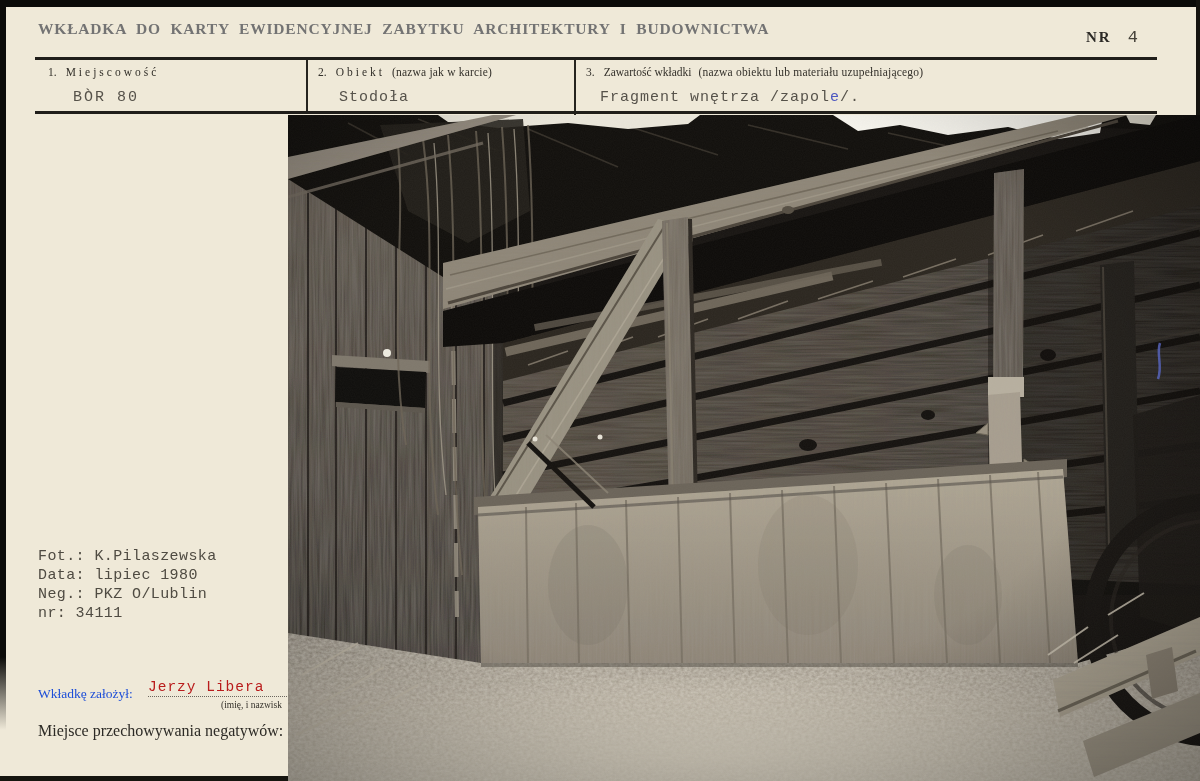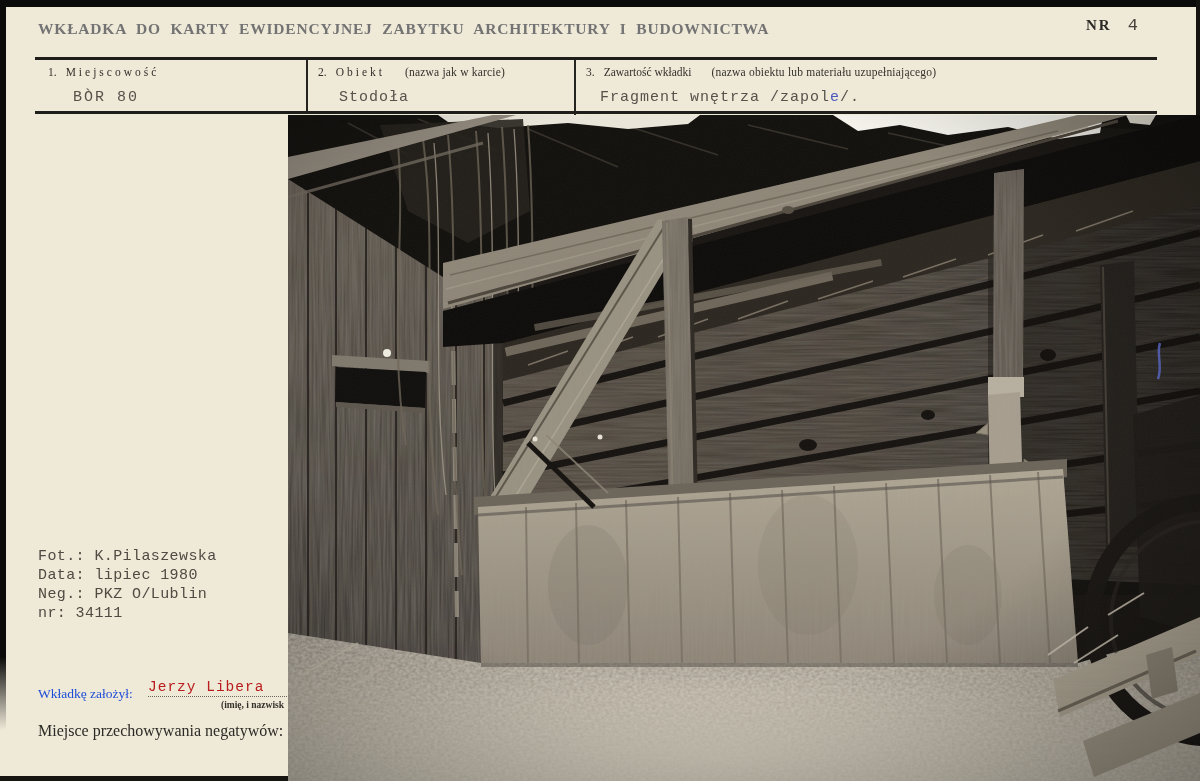--- a/index.html
+++ b/index.html
@@ -10,56 +10,56 @@
   }
   
   .edge-top{position:absolute;left:0;top:0;width:1200px;height:7px;background:#0b0b09}
   .edge-left{position:absolute;left:0;top:0;width:6px;height:730px;
     background:linear-gradient(#0b0b09 90%,rgba(11,11,9,0))}
   .edge-right{position:absolute;left:1196px;top:0;width:4px;height:118px;background:#14130f}
   .edge-bottom{position:absolute;left:0;top:776px;width:292px;height:5px;background:#16150f}
 
   .title{position:absolute;left:38px;top:20px;font-size:15.5px;font-weight:bold;
     letter-spacing:.8px;word-spacing:5px;color:#737373;white-space:nowrap}
-  .nr-box{position:absolute;left:1086px;top:16px;white-space:nowrap}
+  .nr-box{position:absolute;left:1086px;top:28px;white-space:nowrap}
   .nr-label{font-size:15px;font-weight:bold;letter-spacing:2px;color:#2b2925}
   .nr-value{font-family:"Liberation Mono","DejaVu Sans Mono",monospace;font-size:17px;
     color:#45413a;margin-left:12px}
 
   .rule{position:absolute;left:35px;width:1122px;height:3px;background:#201e1a}
   .rule1{top:57px}
   .rule2{top:111px}
   .vdiv{position:absolute;width:2px;background:#26241f}
   .vdiv1{left:306px;top:60px;height:51px}
   .vdiv2{left:574px;top:60px;height:55px}
 
   .flabel{position:absolute;font-size:11.5px;color:#33302a;white-space:nowrap}
   .fnum{display:inline-block;margin-right:9px}
   .sp{letter-spacing:3px}
-  .fnote{margin-left:20px;letter-spacing:.2px}
+  .fnote{margin-left:7px;letter-spacing:.2px}
   .f1-label{left:48px;top:66px}
   .f2-label{left:318px;top:66px}
   .f3-label{left:586px;top:66px}
 
   .typed{position:absolute;font-family:"Liberation Mono","DejaVu Sans Mono",monospace;
     font-size:15px;color:#56524a;white-space:nowrap;letter-spacing:1px}
   .f1-value{left:73px;top:89px;letter-spacing:2px}
   .f2-value{left:339px;top:89px}
   .f3-value{left:600px;top:89px}
   .ink{color:#4d57c0}
 
   .meta-block{position:absolute;left:38px;top:547px;
     font-family:"Liberation Mono","DejaVu Sans Mono",monospace;
     font-size:15px;line-height:19px;color:#4f4b42;letter-spacing:.4px;white-space:nowrap}
 
   .founder-label{position:absolute;left:38px;top:686px;font-size:13.5px;color:#1d4ed8;white-space:nowrap}
   .founder-name{position:absolute;left:148px;top:679px;width:139px;
     font-family:"Liberation Mono","DejaVu Sans Mono",monospace;font-size:14.5px;color:#b91c1c;
     letter-spacing:1px;border-bottom:1px dotted #6b675e;padding-bottom:1px;white-space:nowrap;overflow:hidden}
-  .founder-note{position:absolute;left:221px;top:700px;width:66px;font-size:9.5px;font-weight:bold;
+  .founder-note{position:absolute;left:221px;top:700px;width:66px;font-size:9.5px;font-weight:normal;
     color:#33302a;white-space:nowrap;overflow:hidden}
   .storage-line{position:absolute;left:38px;top:722px;font-size:16px;color:#2c2a25;white-space:nowrap}
   .storage-dots{letter-spacing:1px;color:#55514a}
 
   .photo{position:absolute;left:288px;top:115px;width:912px;height:666px;background:#171411}
   .photo svg{display:block}
 </style>
 </head>
 <body>
 

